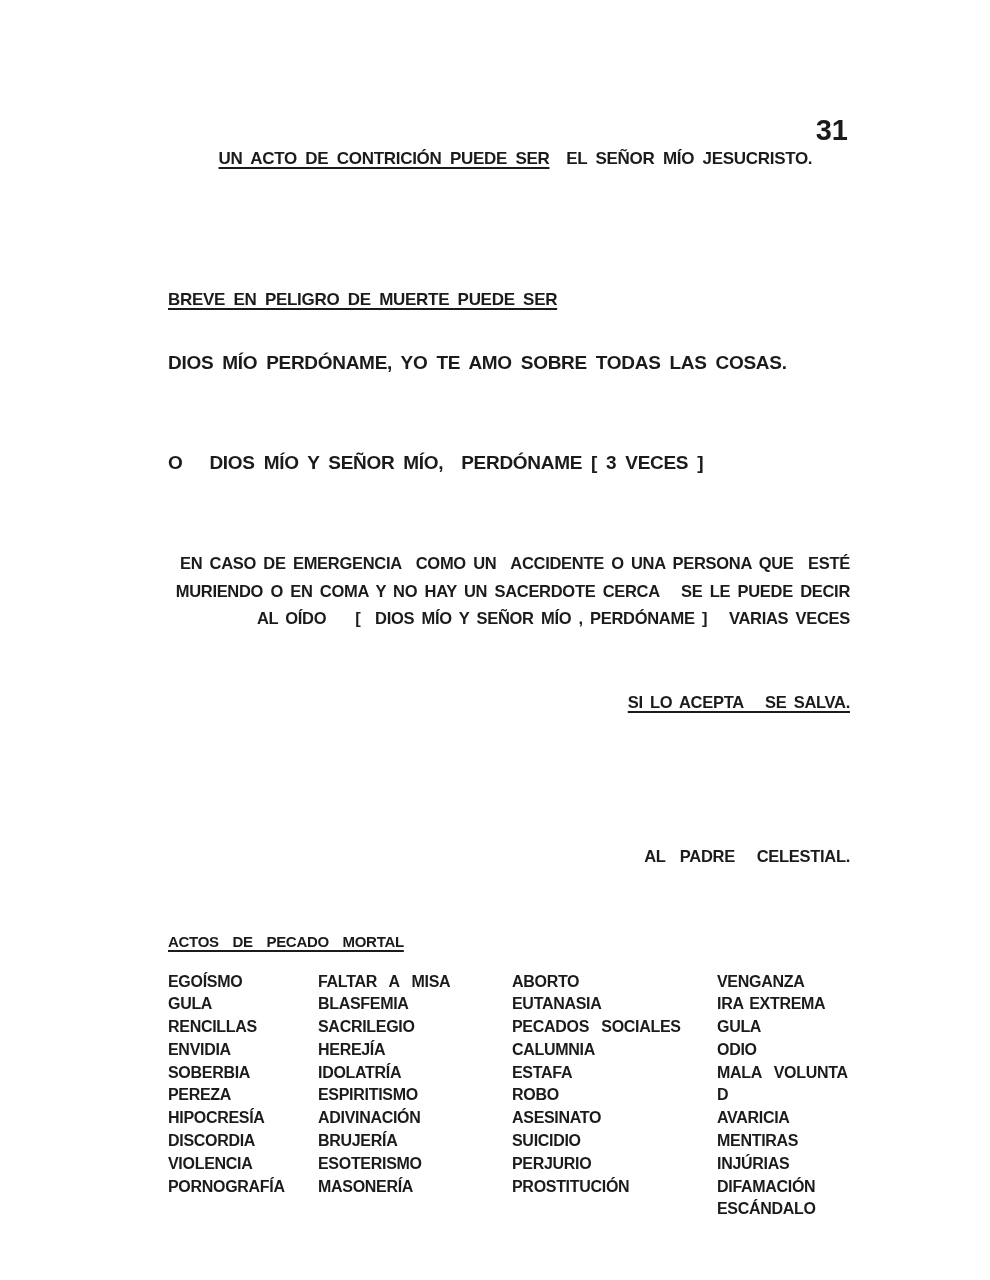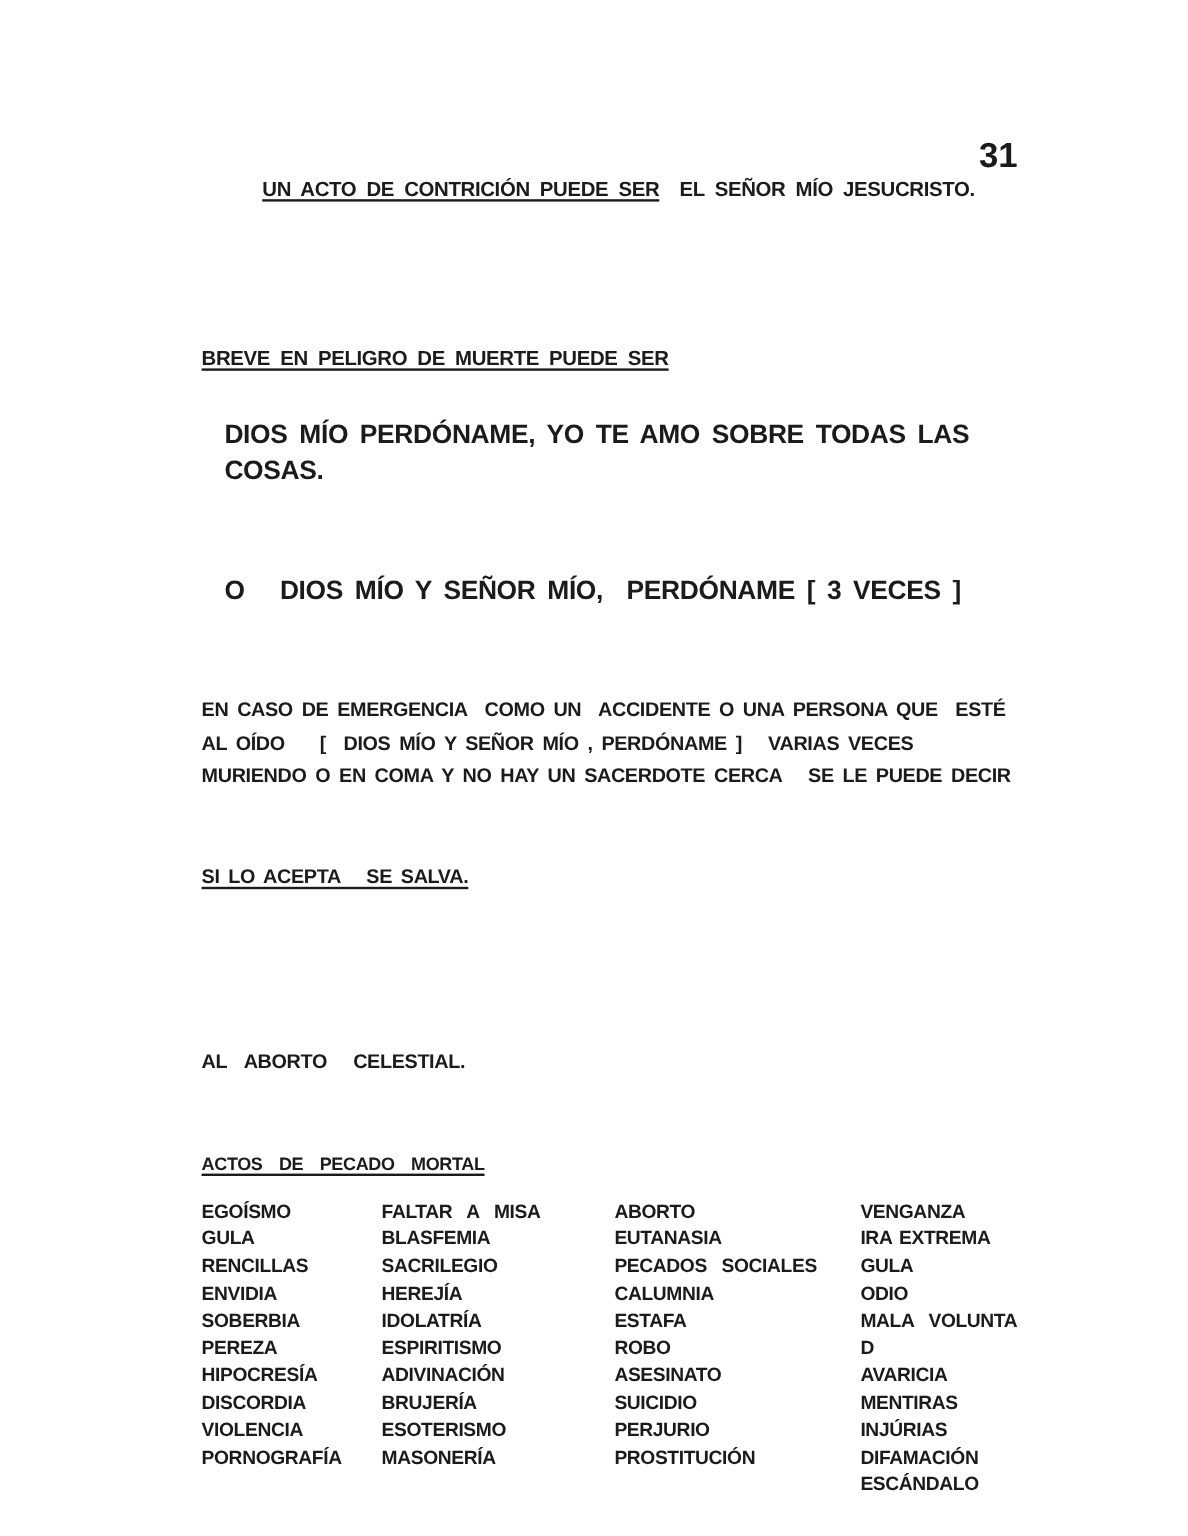--- a/index.html
+++ b/index.html
@@ -14,26 +14,26 @@
   }
   .page div,.page span{white-space:pre-wrap;}
   .u{text-decoration:underline;text-decoration-thickness:2px;text-underline-offset:3px;margin-top:20px;}
   .header-row{
     display:flex;justify-content:space-between;align-items:baseline;
     font-size:17px;line-height:24px;word-spacing:4px;
     margin-bottom:37px;
   }
   .page-num{font-size:29px;letter-spacing:0;word-spacing:0;padding-right:2px;}
   .small-head{font-size:17px;line-height:24px;word-spacing:4px;}
-  .big-line{font-size:22px;line-height:30px;word-spacing:4px;margin-left:19px;}
+  .big-line{font-size:19px;line-height:30px;word-spacing:4px;}
   .invocation{margin-top:34px;}
   .para{margin:0;}
   .para-emergency{margin-top:36px;}
   .para-atricion{margin-top:55px;}
-  .pline{font-size:16.5px;line-height:27.5px;word-spacing:3px;}
+  .pline{font-size:16.5px;line-height:27.5px;word-spacing:3px;text-align:right;}
   .actos-head{margin-top:22px;font-size:15px;line-height:26px;word-spacing:3px;}
   .sins-grid{
     margin-top:16px;
     display:grid;
     grid-template-columns:150px 194px 205px 1fr;
     font-size:13.5px;line-height:22.7px;word-spacing:2px;
   }
   .sin{font-size:16px;line-height:22.8px;word-spacing:2px;}
 </style>
 </head>
@@ -49,26 +49,26 @@
   </div>
 
   <div>
     <div class="small-head u">BREVE EN PELIGRO DE MUERTE PUEDE SER</div>
     <div class="big-line">DIOS MÍO PERDÓNAME, YO TE AMO SOBRE TODAS LAS COSAS.</div>
   </div>
 
   <div class="big-line invocation">O   DIOS MÍO Y SEÑOR MÍO,  PERDÓNAME [ 3 VECES ]</div>
 
   <div class="para para-emergency">
-    <div><div class="pline">EN CASO DE EMERGENCIA  COMO UN  ACCIDENTE O UNA PERSONA QUE  ESTÉ</div><div class="pline">AL OÍDO    [  DIOS MÍO Y SEÑOR MÍO , PERDÓNAME ]   VARIAS VECES</div><div class="pline">MURIENDO O EN COMA Y NO HAY UN SACERDOTE CERCA   SE LE PUEDE DECIR</div></div>
+    <div><div class="pline">EN CASO DE EMERGENCIA  COMO UN  ACCIDENTE O UNA PERSONA QUE  ESTÉ</div><div class="pline">MURIENDO O EN COMA Y NO HAY UN SACERDOTE CERCA   SE LE PUEDE DECIR</div><div class="pline">AL OÍDO    [  DIOS MÍO Y SEÑOR MÍO , PERDÓNAME ]   VARIAS VECES</div></div>
     <div class="pline u">SI LO ACEPTA   SE SALVA.</div>
   </div>
 
   <div class="para para-atricion">
-    <div class="pline">AL  ABORTO   CELESTIAL.</div>
+    <div class="pline">AL  PADRE   CELESTIAL.</div>
   </div>
 
   <div class="actos-head u">ACTOS  DE  PECADO  MORTAL</div>
 
   <div class="sins-grid">
     <div><div class="sin">EGOÍSMO</div><div class="sin">GULA</div><div class="sin">RENCILLAS</div><div class="sin">ENVIDIA</div><div class="sin">SOBERBIA</div><div class="sin">PEREZA</div><div class="sin">HIPOCRESÍA</div><div class="sin">DISCORDIA</div><div class="sin">VIOLENCIA</div><div class="sin">PORNOGRAFÍA</div></div>
     <div><div class="sin">FALTAR  A  MISA</div><div class="sin">BLASFEMIA</div><div class="sin">SACRILEGIO</div><div class="sin">HEREJÍA</div><div class="sin">IDOLATRÍA</div><div class="sin">ESPIRITISMO</div><div class="sin">ADIVINACIÓN</div><div class="sin">BRUJERÍA</div><div class="sin">ESOTERISMO</div><div class="sin">MASONERÍA</div></div>
     <div><div class="sin">ABORTO</div><div class="sin">EUTANASIA</div><div class="sin">PECADOS  SOCIALES</div><div class="sin">CALUMNIA</div><div class="sin">ESTAFA</div><div class="sin">ROBO</div><div class="sin">ASESINATO</div><div class="sin">SUICIDIO</div><div class="sin">PERJURIO</div><div class="sin">PROSTITUCIÓN</div></div>
     <div><div class="sin">VENGANZA</div><div class="sin">IRA EXTREMA</div><div class="sin">GULA</div><div class="sin">ODIO</div><div class="sin">MALA  VOLUNTA D</div><div class="sin">AVARICIA</div><div class="sin">MENTIRAS</div><div class="sin">INJÚRIAS</div><div class="sin">DIFAMACIÓN</div><div class="sin">ESCÁNDALO</div></div>
   </div>

